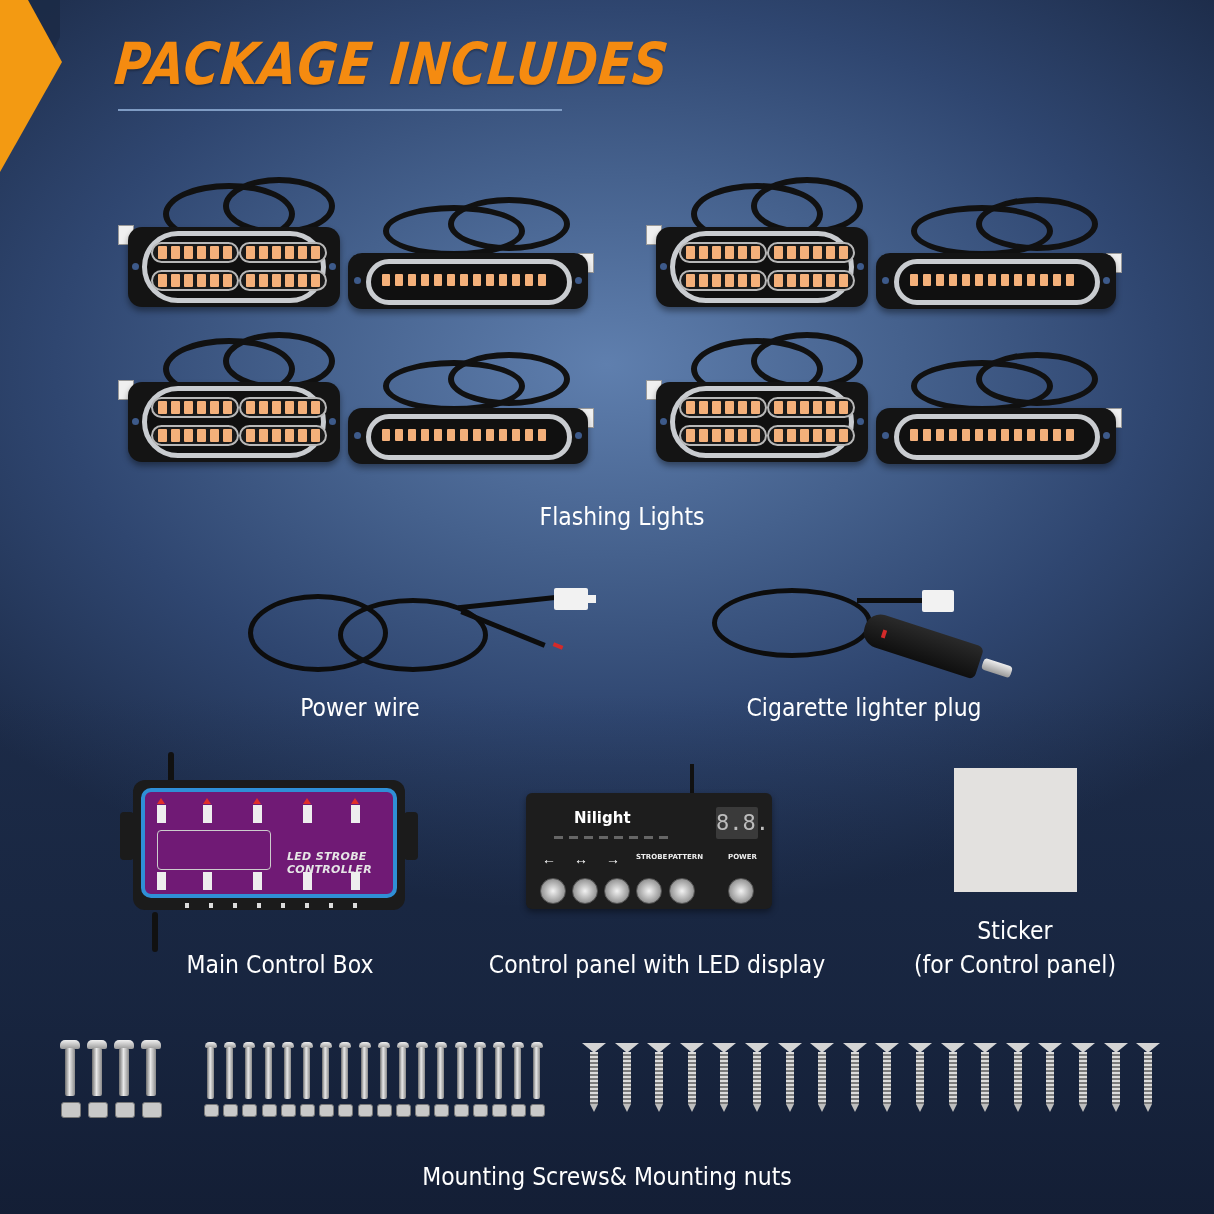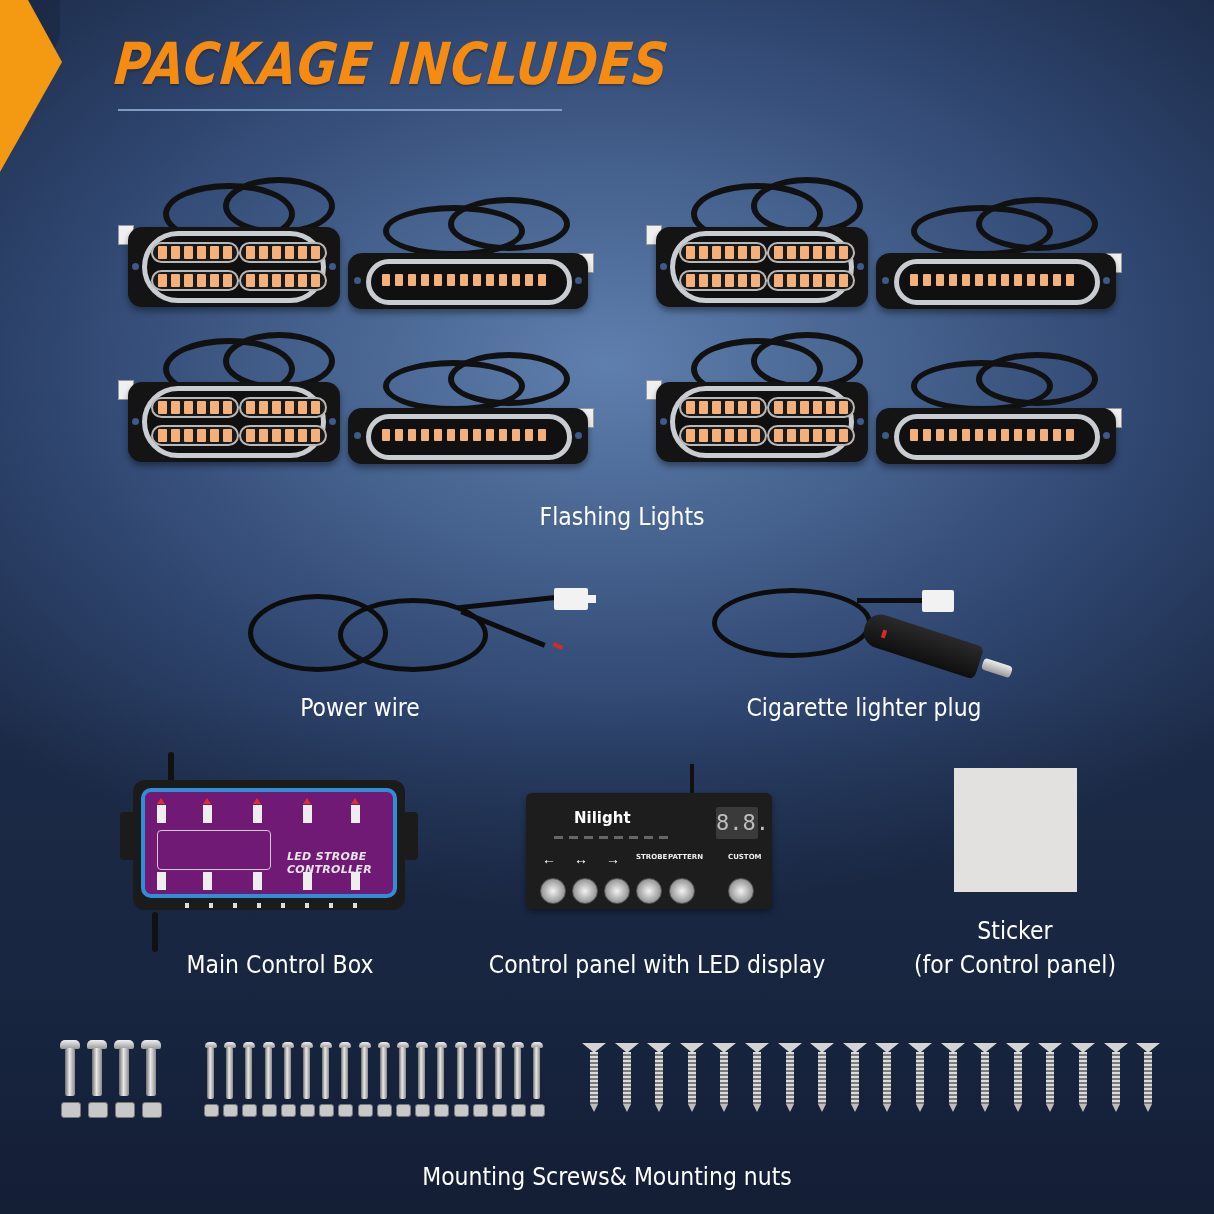--- a/index.html
+++ b/index.html
@@ -411,21 +411,21 @@
           <div class="dash"></div>
           <div class="dash"></div>
           <div class="dash"></div>
           <div class="dash"></div>
         </div>
       <span class="parrow" style="left:16px;">←</span>
       <span class="parrow" style="left:48px;">↔</span>
       <span class="parrow" style="left:80px;">→</span>
       <span class="plabel" style="left:110px;">STROBE</span>
       <span class="plabel" style="left:142px;">PATTERN</span>
-      <span class="plabel" style="left:202px;">CUSTOM</span>
+      <span class="plabel" style="left:202px;">POWER</span>
       <div class="pbtn" style="left:14px;"></div>
       <div class="pbtn" style="left:46px;"></div>
       <div class="pbtn" style="left:78px;"></div>
       <div class="pbtn" style="left:110px;"></div>
       <div class="pbtn" style="left:143px;"></div>
       <div class="pbtn" style="left:202px;"></div>
     </div>
   </div>
   <div class="label" style="left:462px;top:950px;width:390px;">Control panel with LED display</div>
 

